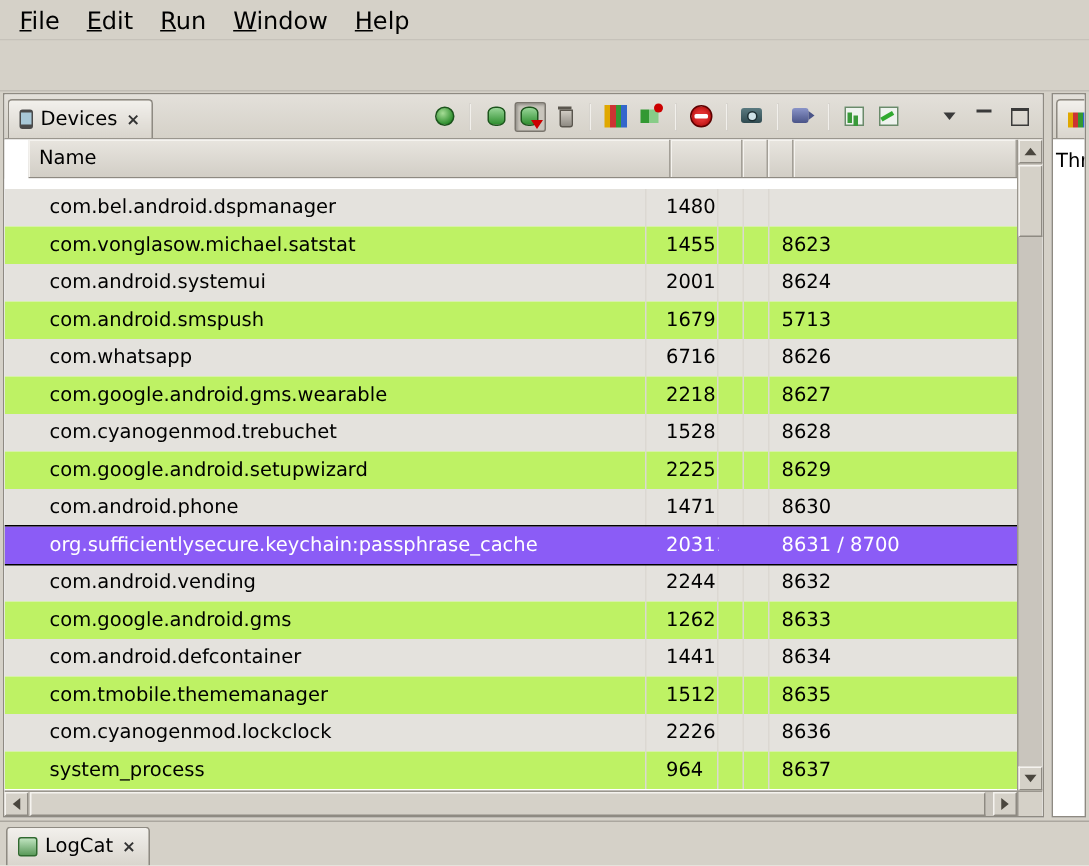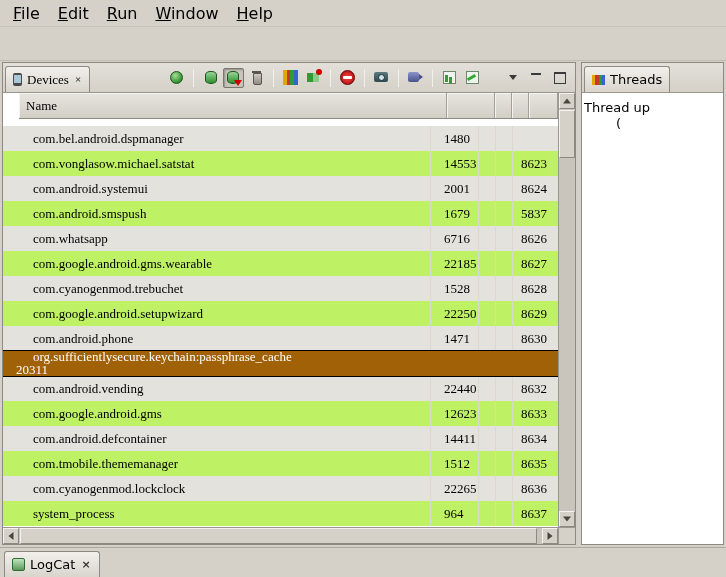--- a/index.html
+++ b/index.html
@@ -16,21 +16,21 @@
   .menubar { height:27px; display:flex; align-items:center; padding-left:4px; background:#d5d1c8; border-bottom:1px solid #c6c2ba; }
   .menu-item { display:inline-block; padding:0 9px; line-height:25px; font-size:16px; cursor:default; }
   .menu-item::first-letter { text-decoration:underline; }
 
   
   .toolbar-strip { height:34px; background:#d5d1c8; border-bottom:1px solid #c0bcb4; }
 
   
   .main { height:486px; display:flex; padding:1px 2px 2px 2px; }
   .panel { border:1px solid #8e8a82; background:#fff; display:flex; flex-direction:column; }
-  .devices-panel { width:574px;font-family:Liberation Serif, serif; }
+  .devices-panel { width:694px; }
   .sash { width:5px; background:#d5d1c8; }
   .threads-panel { flex:1; overflow:hidden; }
 
   .panel-head { height:30px; flex:0 0 30px; display:flex; align-items:flex-end; background:linear-gradient(#e3e0da,#d5d1c8); border-bottom:1px solid #9a968e; overflow:hidden; }
   .tab { height:26px; padding:0 7px; margin-left:2px; display:flex; align-items:center; gap:5px;
          background:linear-gradient(#f2f0ec,#d9d5cd); border:1px solid #8e8a82; border-bottom:none;
          border-radius:3px 3px 0 0; white-space:nowrap; }
   .tab-close { font-size:11px; font-weight:bold; color:#333; padding:0 1px; line-height:1; }
 
   .devices-tab-icon { width:9px; height:13px; background:#4a4a4a; border-radius:2px; position:relative; }
@@ -71,21 +71,21 @@
   
   .table-region { position:relative; flex:1; background:#fff; overflow:hidden; }
   .header-row { position:absolute; top:0; left:16px; right:17px; height:26px; display:flex; background:linear-gradient(#e8e5df,#d2cec6); border-bottom:1px solid #8e8a82; }
   .hcell { height:100%; display:flex; align-items:center; padding-left:7px; border-right:1px solid #a39f97; box-shadow:inset 1px 1px 0 #f5f3ef; white-space:nowrap; overflow:hidden; }
 
   .rows-viewport { position:absolute; top:26px; left:0; right:17px; bottom:17px; background:#fff; overflow:hidden; }
   .top-gap { height:7px; background:#fff; }
   .trow { height:25px; display:flex; align-items:stretch; }
   .stripe-a { background:#e4e2dd; }
   .stripe-b { background:#bef264; }
-  .trow.sel { background:#a16207; color:#fff; outline:1px solid #000; position:relative; z-index:1;flex-direction:column; }
+  .trow.sel { background:#8b5cf6; color:#fff; outline:1px solid #000; position:relative; z-index:1; }
   .cell { display:flex; align-items:center; overflow:hidden; white-space:nowrap; }
   .trow:not(.sel) .cell:not(.c-port) { border-right:1px solid #dbd8d2; }
   .c-name { width:428px; padding-left:30px; }
   .c-pid  { width:48px; padding-left:13px; }
   .c-e    { width:17px; }
   .c-port { flex:1; padding-left:8px; }
   .hcell.c-name { padding-left:7px; }
 
   
   .vscroll { position:absolute; top:0; right:0; bottom:17px; width:17px; background:#c9c5bd; border-left:1px solid #9a968e; }
@@ -216,21 +216,21 @@
               <div class="cell c-pid">2001</div>
               <div class="cell c-e"></div>
               <div class="cell c-e"></div>
               <div class="cell c-port">8624</div>
             </div>
             <div class="trow stripe-b">
               <div class="cell c-name">com.android.smspush</div>
               <div class="cell c-pid">1679</div>
               <div class="cell c-e"></div>
               <div class="cell c-e"></div>
-              <div class="cell c-port">5837</div>
+              <div class="cell c-port">5713</div>
             </div>
             <div class="trow stripe-a">
               <div class="cell c-name">com.whatsapp</div>
               <div class="cell c-pid">6716</div>
               <div class="cell c-e"></div>
               <div class="cell c-e"></div>
               <div class="cell c-port">8626</div>
             </div>
             <div class="trow stripe-b">
               <div class="cell c-name">com.google.android.gms.wearable</div>

